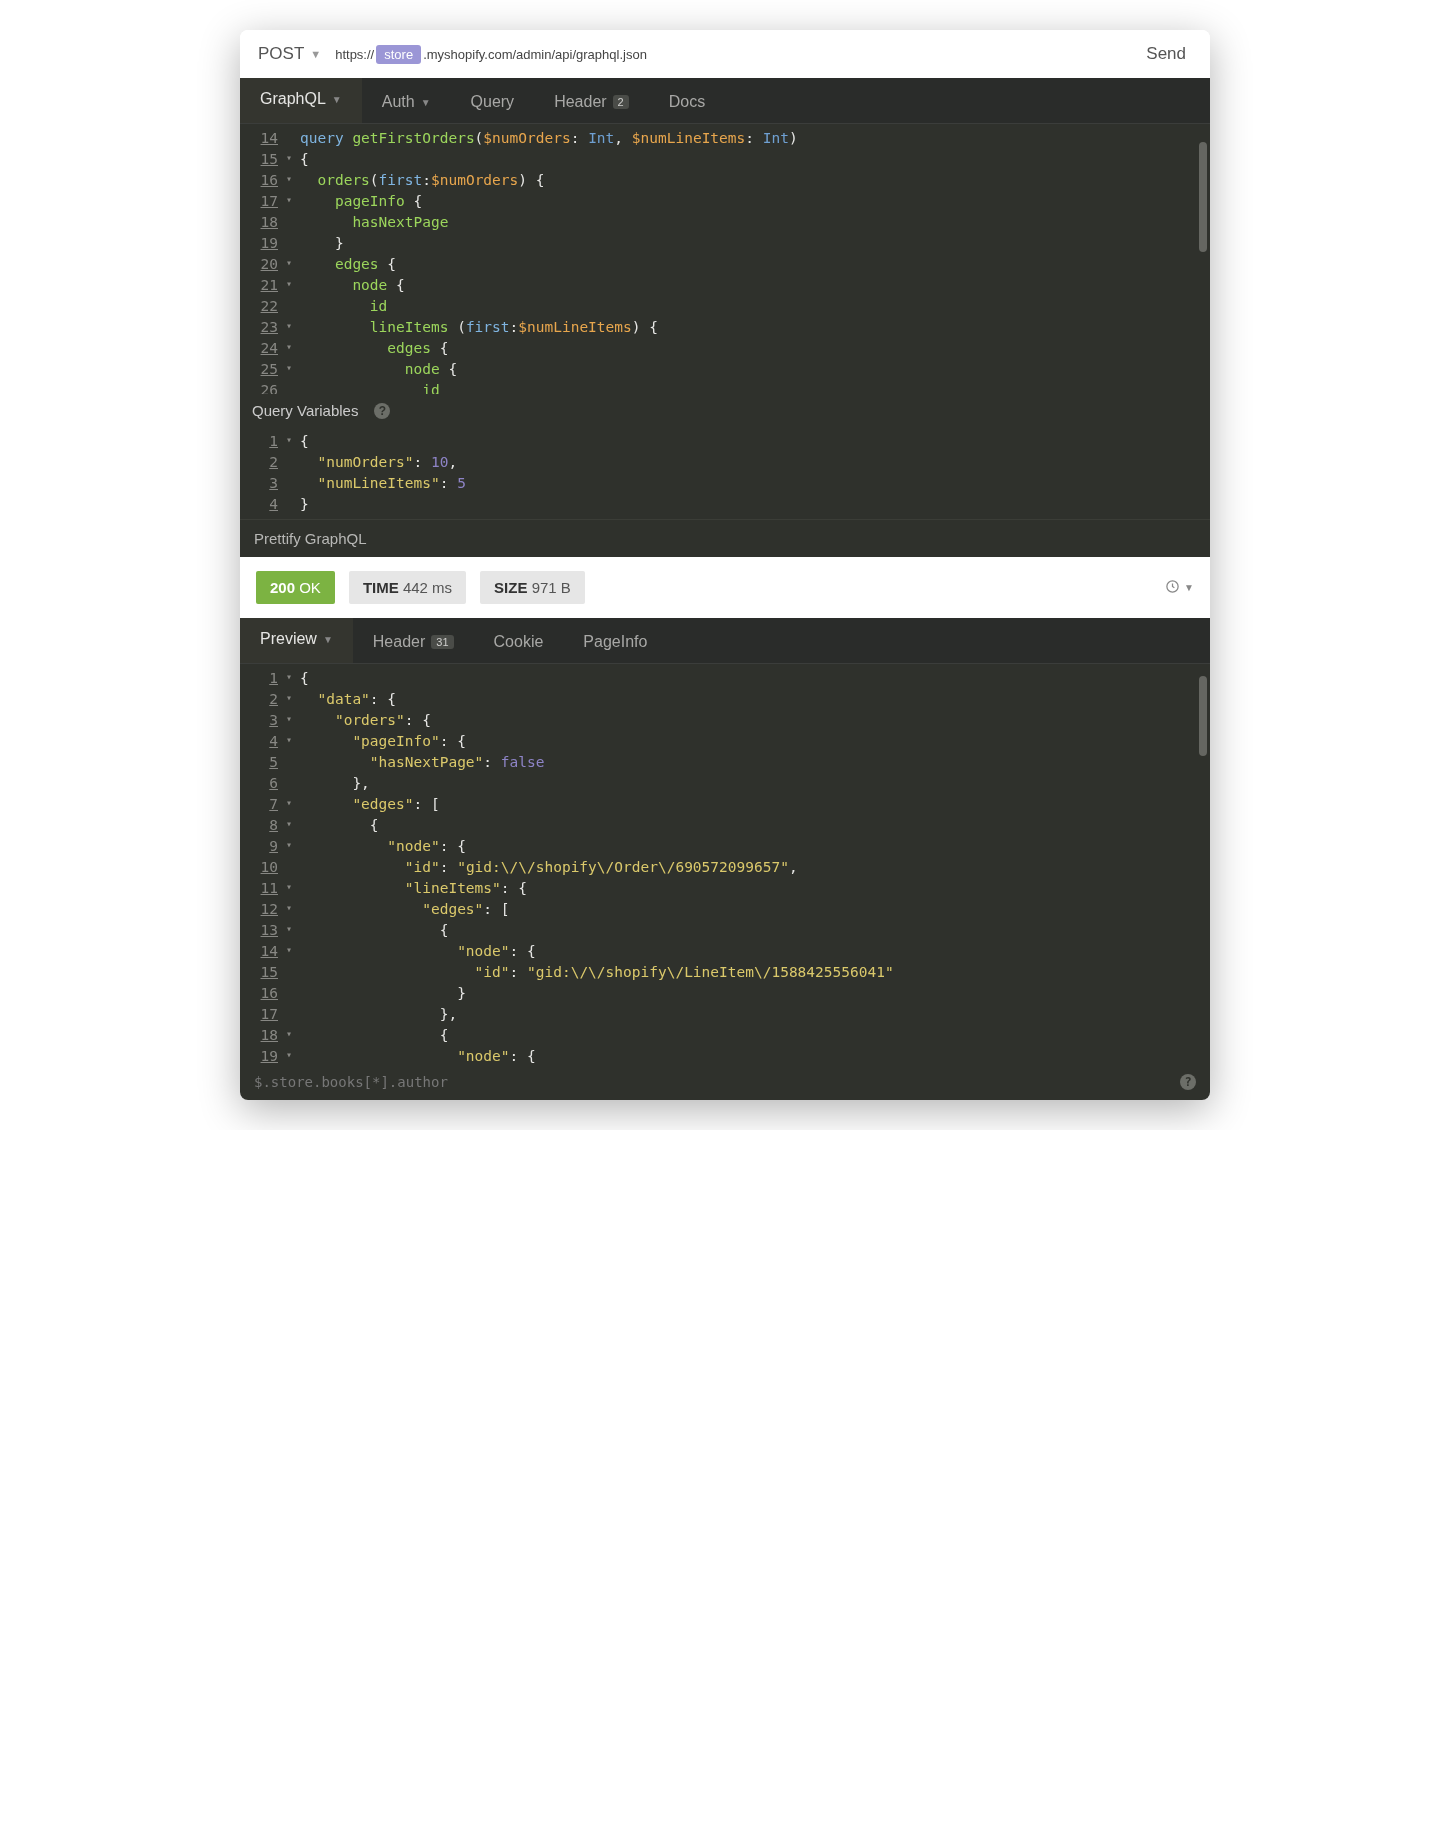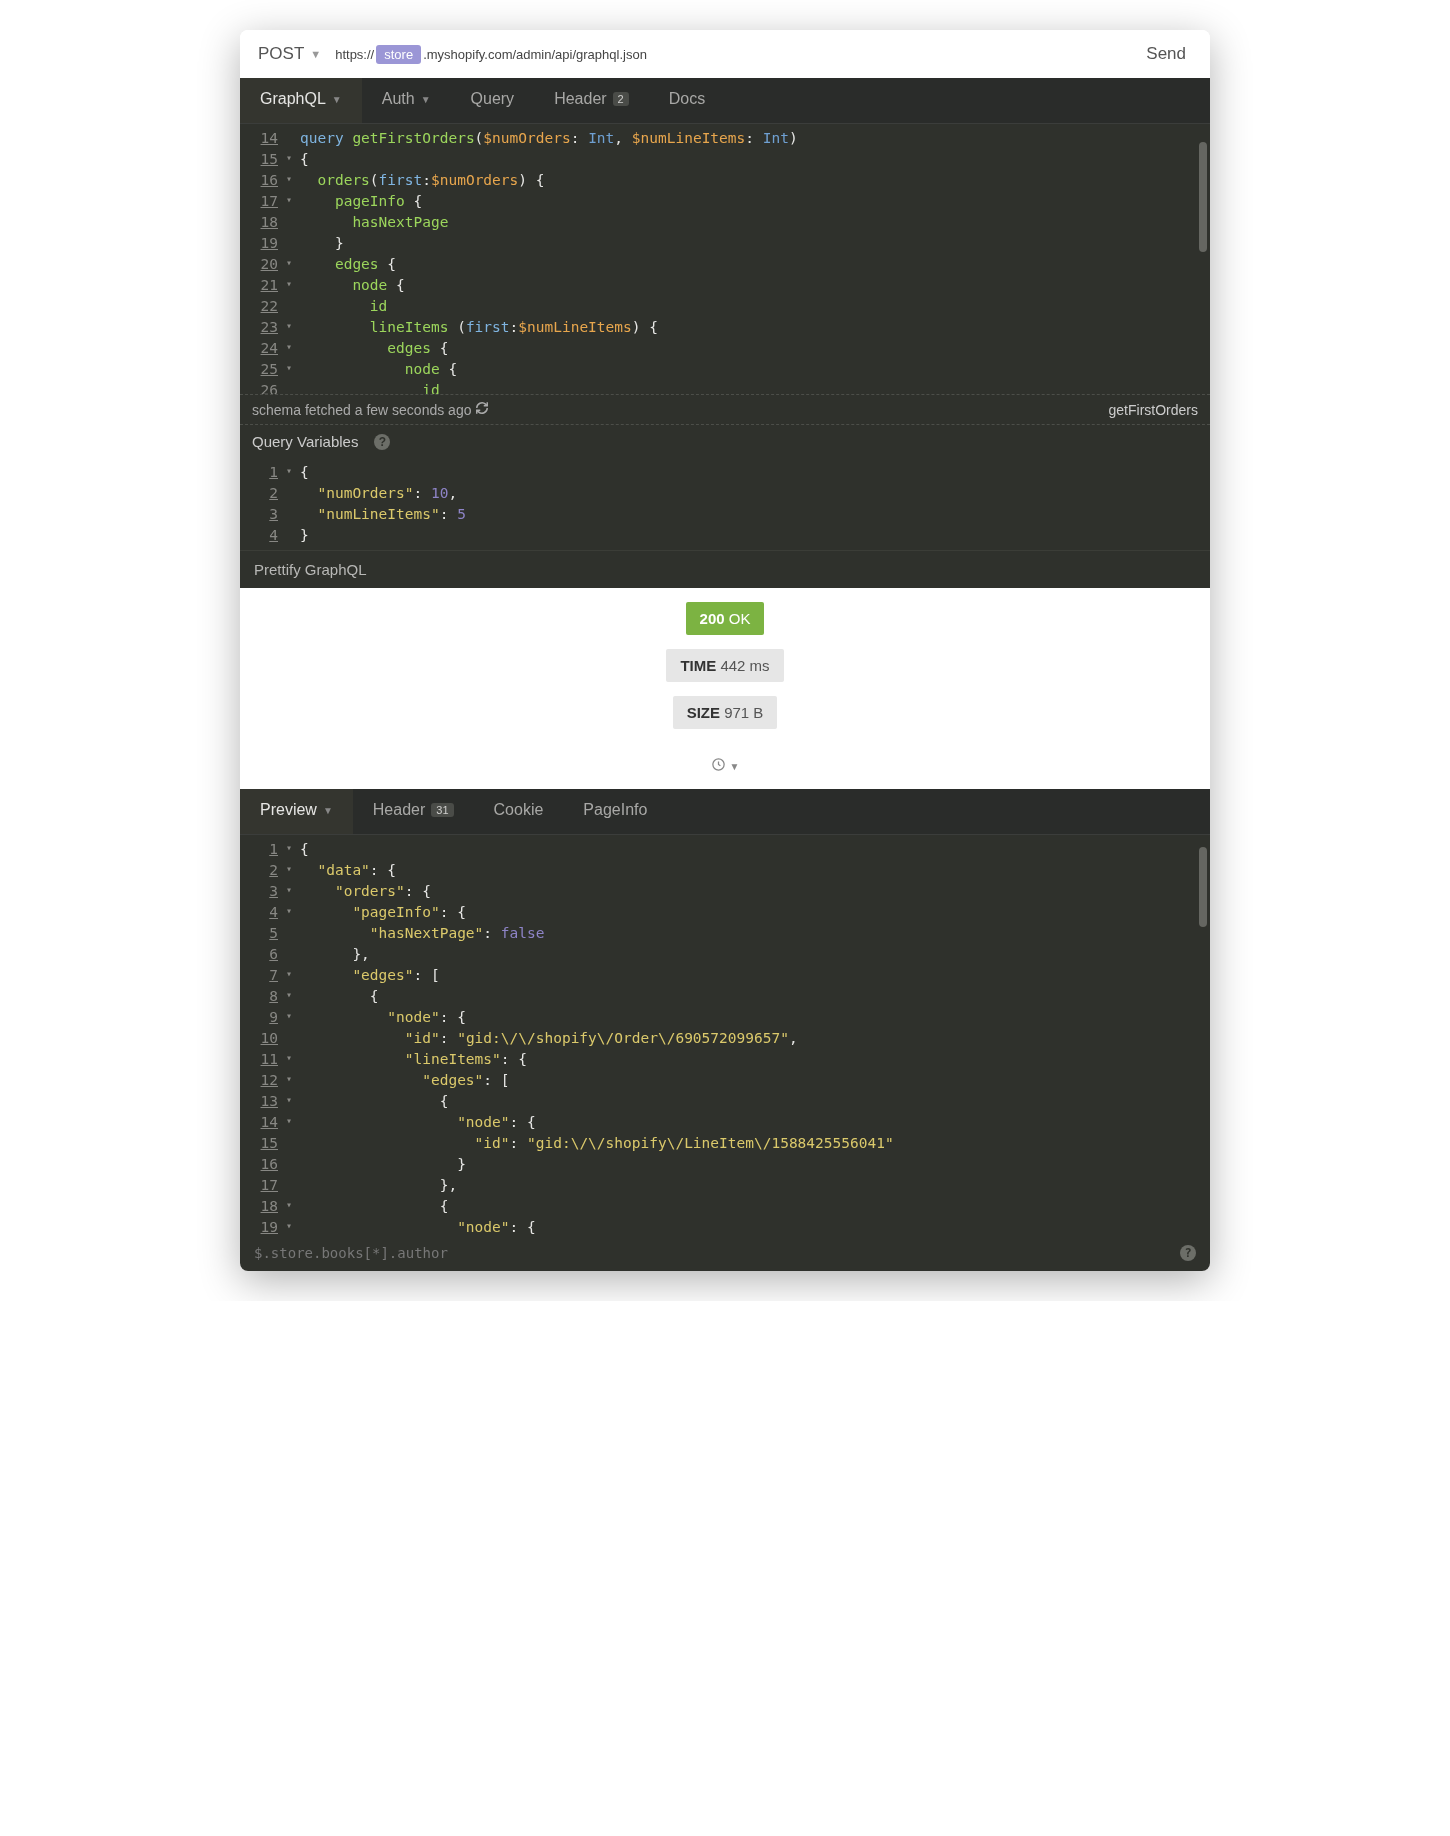--- a/index.html
+++ b/index.html
@@ -33,21 +33,21 @@
     display:flex; align-items:center; padding:14px 18px; gap:14px; background:#fff;
   }
   .method { display:flex; align-items:center; gap:6px; color:#555; font-size:17px; cursor:pointer;}
   .method .caret { font-size:11px; color:#999;}
   .url { flex:1; font-size:13px; color:#444; }
   .url .chip {
     background:#9b96d6; color:#fff; padding:2px 8px; border-radius:3px; margin:0 2px;
   }
   .send { font-size:17px; color:#555; cursor:pointer; padding:0 6px;}
   .tabs, .tabs2 {
-    display:flex; align-items:flex-start; background:#2a2c2a; color:#a8a8a6;
+    display:flex; align-items:flex-end; background:#2a2c2a; color:#a8a8a6;
     font-size:16px; border-bottom:1px solid #3b3d3b;
   }
   .tab { padding:12px 20px; cursor:pointer; display:flex; align-items:center; gap:6px;}
   .tab.active { color:#e6e6e4; border-bottom:3px solid transparent; background:#34352f; position:relative;}
   .tab .caret { font-size:10px; color:#888;}
   .badge {
     background:#4a4c48; color:#d0d0ce; font-size:11px; padding:1px 5px; border-radius:3px;
     min-width:14px; text-align:center;
   }
   .editor {
@@ -70,21 +70,21 @@
   .key { color:#dbc96b; }
 
   .status-strip {
     background:#2f312c; color:#aaa; font-size:14px; padding:6px 12px;
     display:flex; justify-content:space-between; align-items:center;
     border-top:1px dashed #4c4e49; border-bottom:1px dashed #4c4e49;
   }
   .qv-header { background:#2f312c; color:#ccc; font-size:15px; padding:8px 12px; display:flex; align-items:center; gap:16px;}
   .prettify { background:#2f312c; color:#b8b8b6; font-size:15px; padding:10px 14px; cursor:pointer; border-top:1px solid #3b3d37;}
   .result-bar {
-    background:#fff; padding:14px 16px; display:flex; align-items:center; gap:14px;flex-direction:column;
+    background:#fff; padding:14px 16px; display:flex; align-items:center; gap:14px;
   }
   .pill {
     padding:8px 14px; border-radius:2px; font-size:15px;
   }
   .pill.ok { background:#7cb342; color:#fff; font-weight:600;}
   .pill.grey { background:#e6e6e6; color:#555; }
   .pill.grey strong { color:#333; font-weight:600;margin-top:34px;}
   .spacer { flex:1; }
   .history { color:#888; font-size:14px; display:flex; align-items:center; gap:4px; cursor:pointer;}
   .footer-inp {
@@ -208,34 +208,20 @@
           <div class="lineno">26</div>
           <div class="fold"></div>
           <div class="code">              <span class="field">id</span></div>
         </div>
       </div>
     <div class="scroll-track" style="top:8px;height:250px;">
       <div class="scroll-thumb" style="height:110px;margin-top:10px;"></div>
     </div>
   </div>
 
-  <div class="status-strip">
-    <span>
-      <span>schema fetched a few seconds ago</span>
-      <span class="refresh-icon">
-        <svg width="14" height="14" viewBox="0 0 24 24" fill="none" stroke="#aaa" stroke-width="2.5">
-            <path d="M21 2v6h-6"></path>
-            <path d="M3 12a9 9 0 0 1 15-6.7L21 8"></path>
-            <path d="M3 22v-6h6"></path>
-            <path d="M21 12a9 9 0 0 1-15 6.7L3 16"></path>
-          </svg>
-      </span>
-    </span>
-    <span style="color:#ccc;">getFirstOrders</span>
-  </div>
 
   <div class="qv-header">
     <span>Query Variables</span>
     <span class="help-icon">?</span>
   </div>
 
   <div class="editor">
     <div class="inner" id="var-lines">
         <div class="gutter-row">
           <div class="lineno">1</div>

